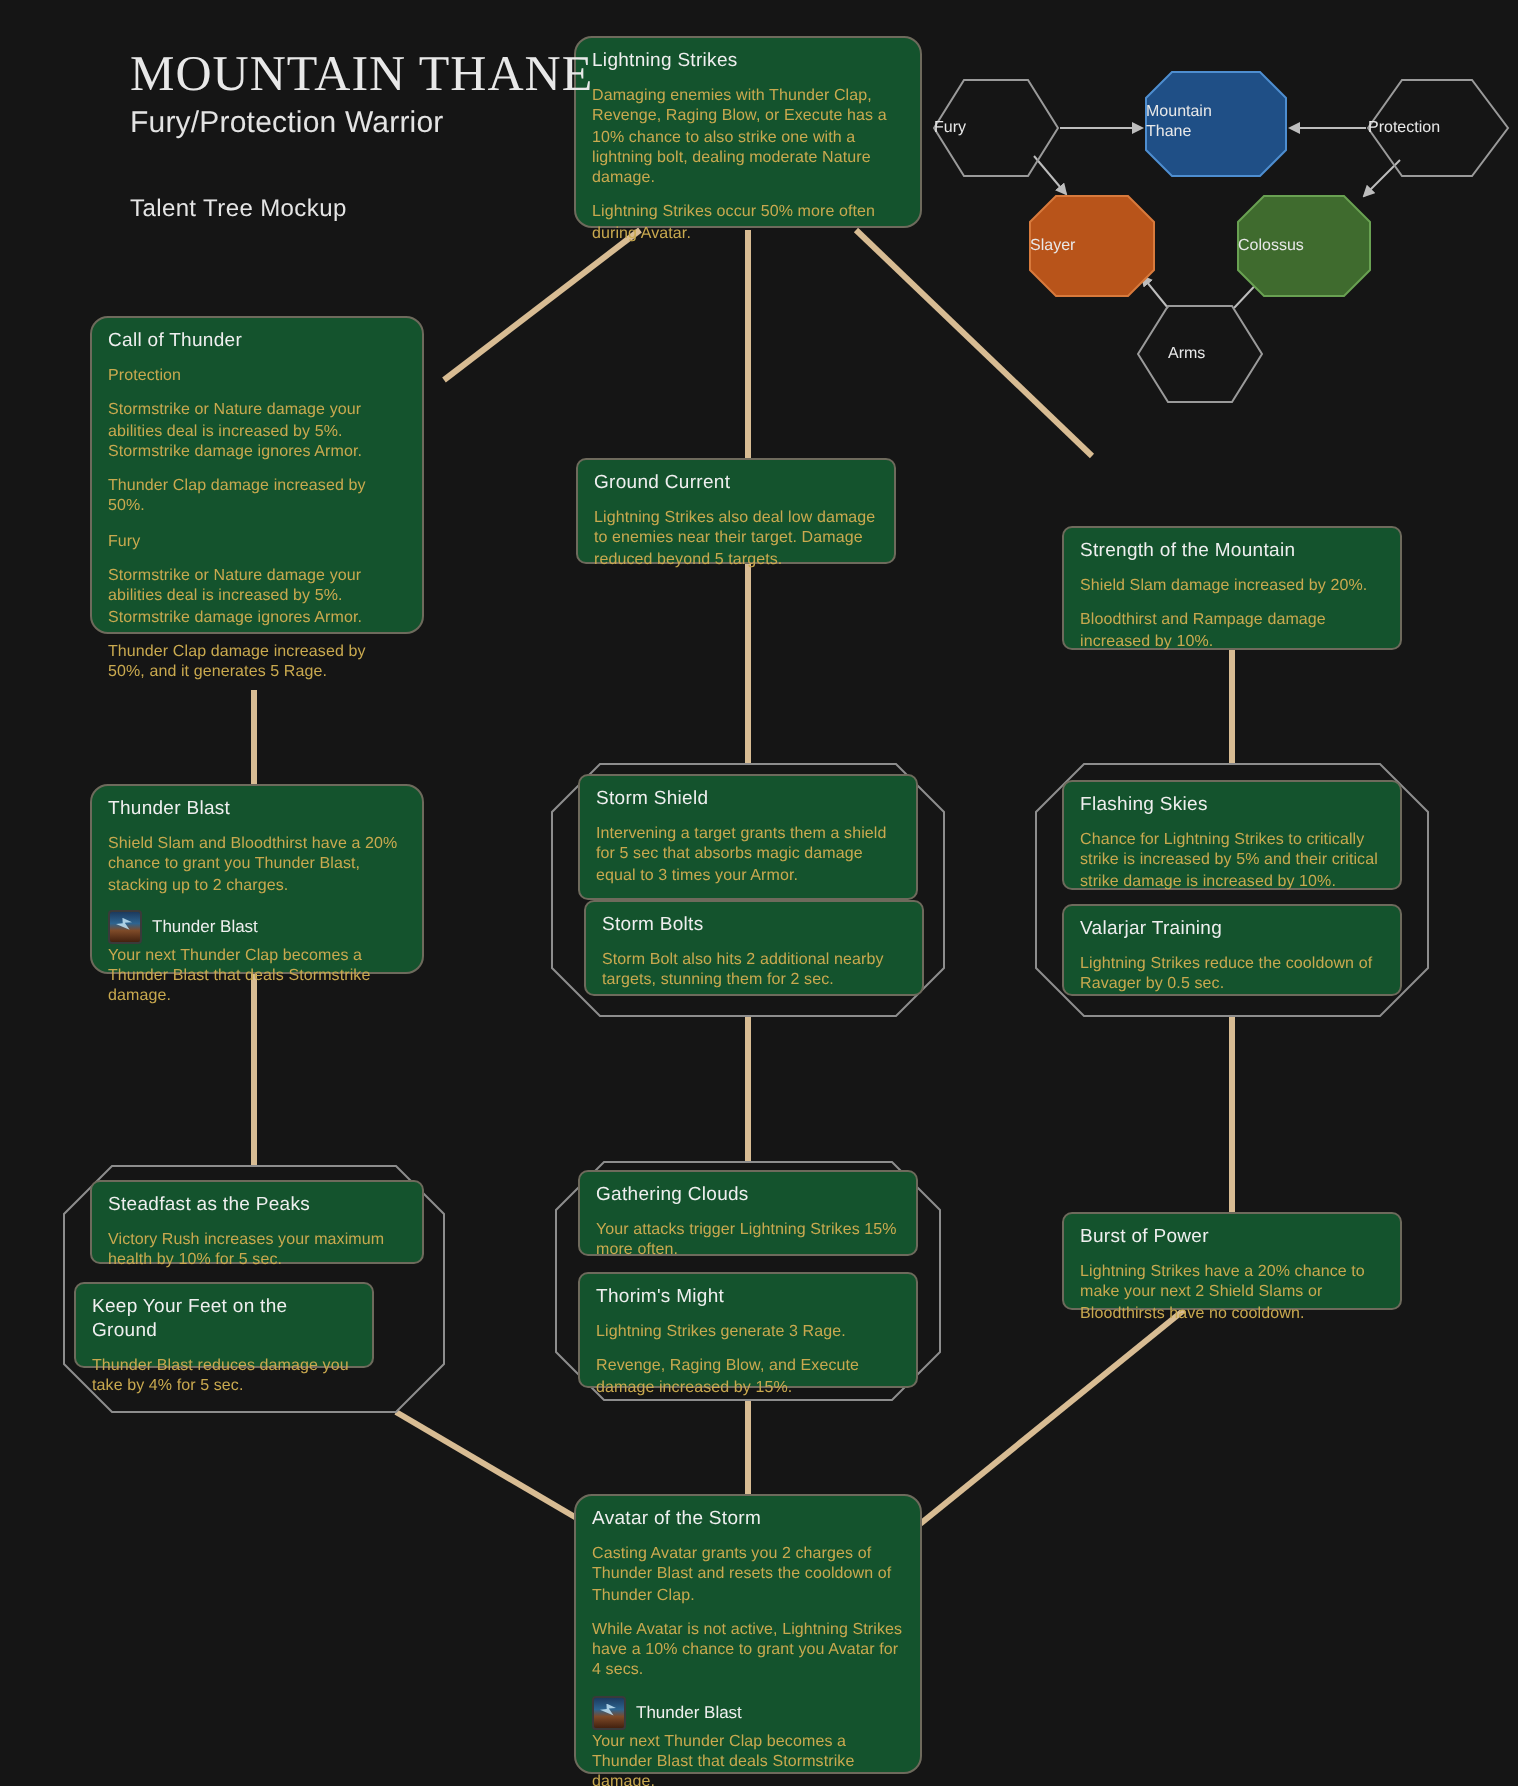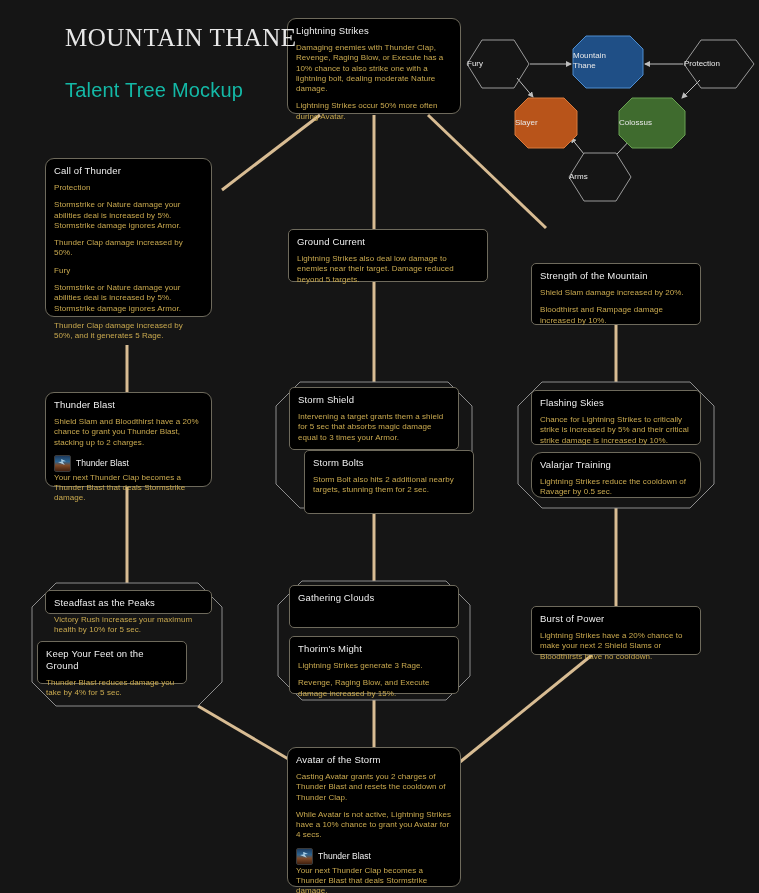--- a/index.html
+++ b/index.html
@@ -57,31 +57,31 @@
     line-height: 1.12;
     font-weight: normal;
   }
   .title-sub {
     font-size: 15px;
     color: #e3e3e3;
     margin-top: 1px;
     letter-spacing: 0.1px;
   }
   .title-mock {
-    font-size: 20px;
-    color: #14b8a6;
+    font-size: 12px;
+    color: #e5e5e5;
     margin-top: 27px;
     letter-spacing: 0.2px;
   }
 
   
   .card {
     position: absolute;
     z-index: 3;
-    background: #000000;
+    background: #14532d;
     border: 1px solid #6e6a5c;
     border-radius: 5px;
     box-sizing: border-box;
     padding: 6px 8px 8px 8px;
   }
   .card.rounded-lg { border-radius: 9px; }
 
   .card-title {
     color: #efefef;
     font-size: 9.5px;
@@ -199,20 +199,21 @@
       <polygon points="542,382 690,382 714,406 714,484 690,508 542,508 518,484 518,406"></polygon>
 
       <polygon points="56,583 198,583 222,607 222,682 198,706 56,706 32,682 32,607"></polygon>
 
       <polygon points="302,581 446,581 470,605 470,676 446,700 302,700 278,676 278,605"></polygon>
     </g>
   </svg>
 
   <div class="title-block">
     <div class="title-main">MOUNTAIN THANE</div>
+    <div class="title-sub">Fury/Protection Warrior</div>
     <div class="title-mock">Talent Tree Mockup</div>
   </div>
 
   <div id="spec-graph">
     <svg viewBox="0 0 297 185" width="297" height="185">
       <defs>
         <marker id="arrow" markerWidth="6" markerHeight="6" refX="5" refY="3" orient="auto">
           <path d="M0,0 L6,3 L0,6 z" fill="#bdbdbd"></path>
         </marker>
       </defs>
@@ -232,21 +233,21 @@
         <polygon points="66,80 102,80 115,93 115,117 102,130 66,130 53,117 53,93" fill="#b8541a" stroke="#d87a3c" stroke-width="1"></polygon>
         <polygon points="170,80 210,80 223,93 223,117 210,130 170,130 157,117 157,93" fill="#3f6b2e" stroke="#69a152" stroke-width="1"></polygon>
         <polygon points="122,135 154,135 169,159 154,183 122,183 107,159" fill="none" stroke="#9a9a9a" stroke-width="1"></polygon>
       </g>
     </svg>
     <div class="spec-node-label" style="left:5px;  top:41px;  width:62px;">Fury</div>
     <div class="spec-node-label" style="left:111px;top:33px;  width:70px;">Mountain<br>Thane</div>
     <div class="spec-node-label" style="left:222px;top:41px;  width:70px;">Protection</div>
     <div class="spec-node-label" style="left:53px; top:100px; width:62px;">Slayer</div>
     <div class="spec-node-label" style="left:157px;top:100px; width:66px;">Colossus</div>
-    <div class="spec-node-label" style="left:107px;top:154px; width:62px;">Arms</div>
+    <div class="spec-node-label" style="left:122px;top:154px; width:62px;">Arms</div>
   </div>
 
   <div class="card rounded-lg" style="left:287px; top:18px; width:174px; height:96px;">
     <div class="card-title">Lightning Strikes</div>
     <div class="card-body">
       <p>Damaging enemies with Thunder Clap, Revenge, Raging Blow, or Execute has a 10% chance to also strike one with a lightning bolt, dealing moderate Nature damage.</p>
       <p>Lightning Strikes occur 50% more often during Avatar.</p>
     </div>
   </div>
 
@@ -255,21 +256,21 @@
     <div class="card-body">
       <p class="spec-label">Protection</p>
       <p>Stormstrike or Nature damage your abilities deal is increased by 5%. Stormstrike damage ignores Armor.</p>
       <p>Thunder Clap damage increased by 50%.</p>
       <p class="spec-label gap">Fury</p>
       <p>Stormstrike or Nature damage your abilities deal is increased by 5%. Stormstrike damage ignores Armor.</p>
       <p>Thunder Clap damage increased by 50%, and it generates 5 Rage.</p>
     </div>
   </div>
 
-  <div class="card" style="left:288px; top:229px; width:200px; height:53px;">
+  <div class="card" style="left:288px; top:229px; width:160px; height:53px;">
     <div class="card-title">Ground Current</div>
     <div class="card-body">
       <p>Lightning Strikes also deal low damage to  enemies near their target. Damage reduced beyond 5 targets.</p>
     </div>
   </div>
 
   <div class="card" style="left:531px; top:227px; width:170px; height:62px;margin-top:36px;">
     <div class="card-title">Strength of the Mountain</div>
     <div class="card-body">
       <p>Shield Slam damage increased by 20%.</p>
@@ -289,57 +290,60 @@
     </div>
   </div>
 
   <div class="card" style="left:289px; top:387px; width:170px; height:63px;">
     <div class="card-title">Storm Shield</div>
     <div class="card-body">
       <p>Intervening a target grants them a shield for 5 sec that absorbs magic damage equal to 3 times your Armor.</p>
     </div>
   </div>
 
-  <div class="card" style="left:304px; top:450px; width:170px; height:64px;">
+  <div class="card" style="left:292px; top:450px; width:170px; height:48px;">
     <div class="card-title">Storm Bolts</div>
     <div class="card-body">
       <p>Storm Bolt also hits 2 additional nearby targets, stunning them for 2 sec.</p>
     </div>
   </div>
 
   <div class="card" style="left:531px; top:390px; width:170px; height:55px;">
     <div class="card-title">Flashing Skies</div>
     <div class="card-body">
       <p>Chance for Lightning Strikes to critically strike is increased by 5% and their critical strike damage is increased by 10%.</p>
     </div>
   </div>
 
-  <div class="card" style="left:531px; top:452px; width:170px; height:46px;border-radius:11px;">
+  <div class="card" style="left:531px; top:452px; width:170px; height:46px;">
     <div class="card-title">Valarjar Training</div>
     <div class="card-body">
       <p>Lightning Strikes reduce the cooldown of Ravager by 0.5 sec.</p>
     </div>
   </div>
 
-  <div class="card" style="left:45px; top:590px; width:167px; height:24px;">
+  <div class="card" style="left:45px; top:590px; width:167px; height:42px;">
     <div class="card-title">Steadfast as the Peaks</div>
     <div class="card-body">
       <p>Victory Rush increases your maximum health by 10% for 5 sec.</p>
     </div>
   </div>
 
   <div class="card" style="left:37px; top:641px; width:150px; height:43px;">
     <div class="card-title">Keep Your Feet on the Ground</div>
     <div class="card-body">
       <p>Thunder Blast reduces damage you take by 4% for 5 sec.</p>
     </div>
   </div>
 
   <div class="card" style="left:289px; top:585px; width:170px; height:43px;">
     <div class="card-title">Gathering Clouds</div>
+    <div class="card-body">
+      <p>Your attacks trigger Lightning Strikes 15% more often.</p>
+    </div>
   </div>
 
   <div class="card" style="left:289px; top:636px; width:170px; height:58px;">
     <div class="card-title">Thorim's Might</div>
     <div class="card-body">
       <p>Lightning Strikes generate 3 Rage.</p>
       <p>Revenge, Raging Blow, and Execute damage increased by 15%.</p>
     </div>
   </div>
 

